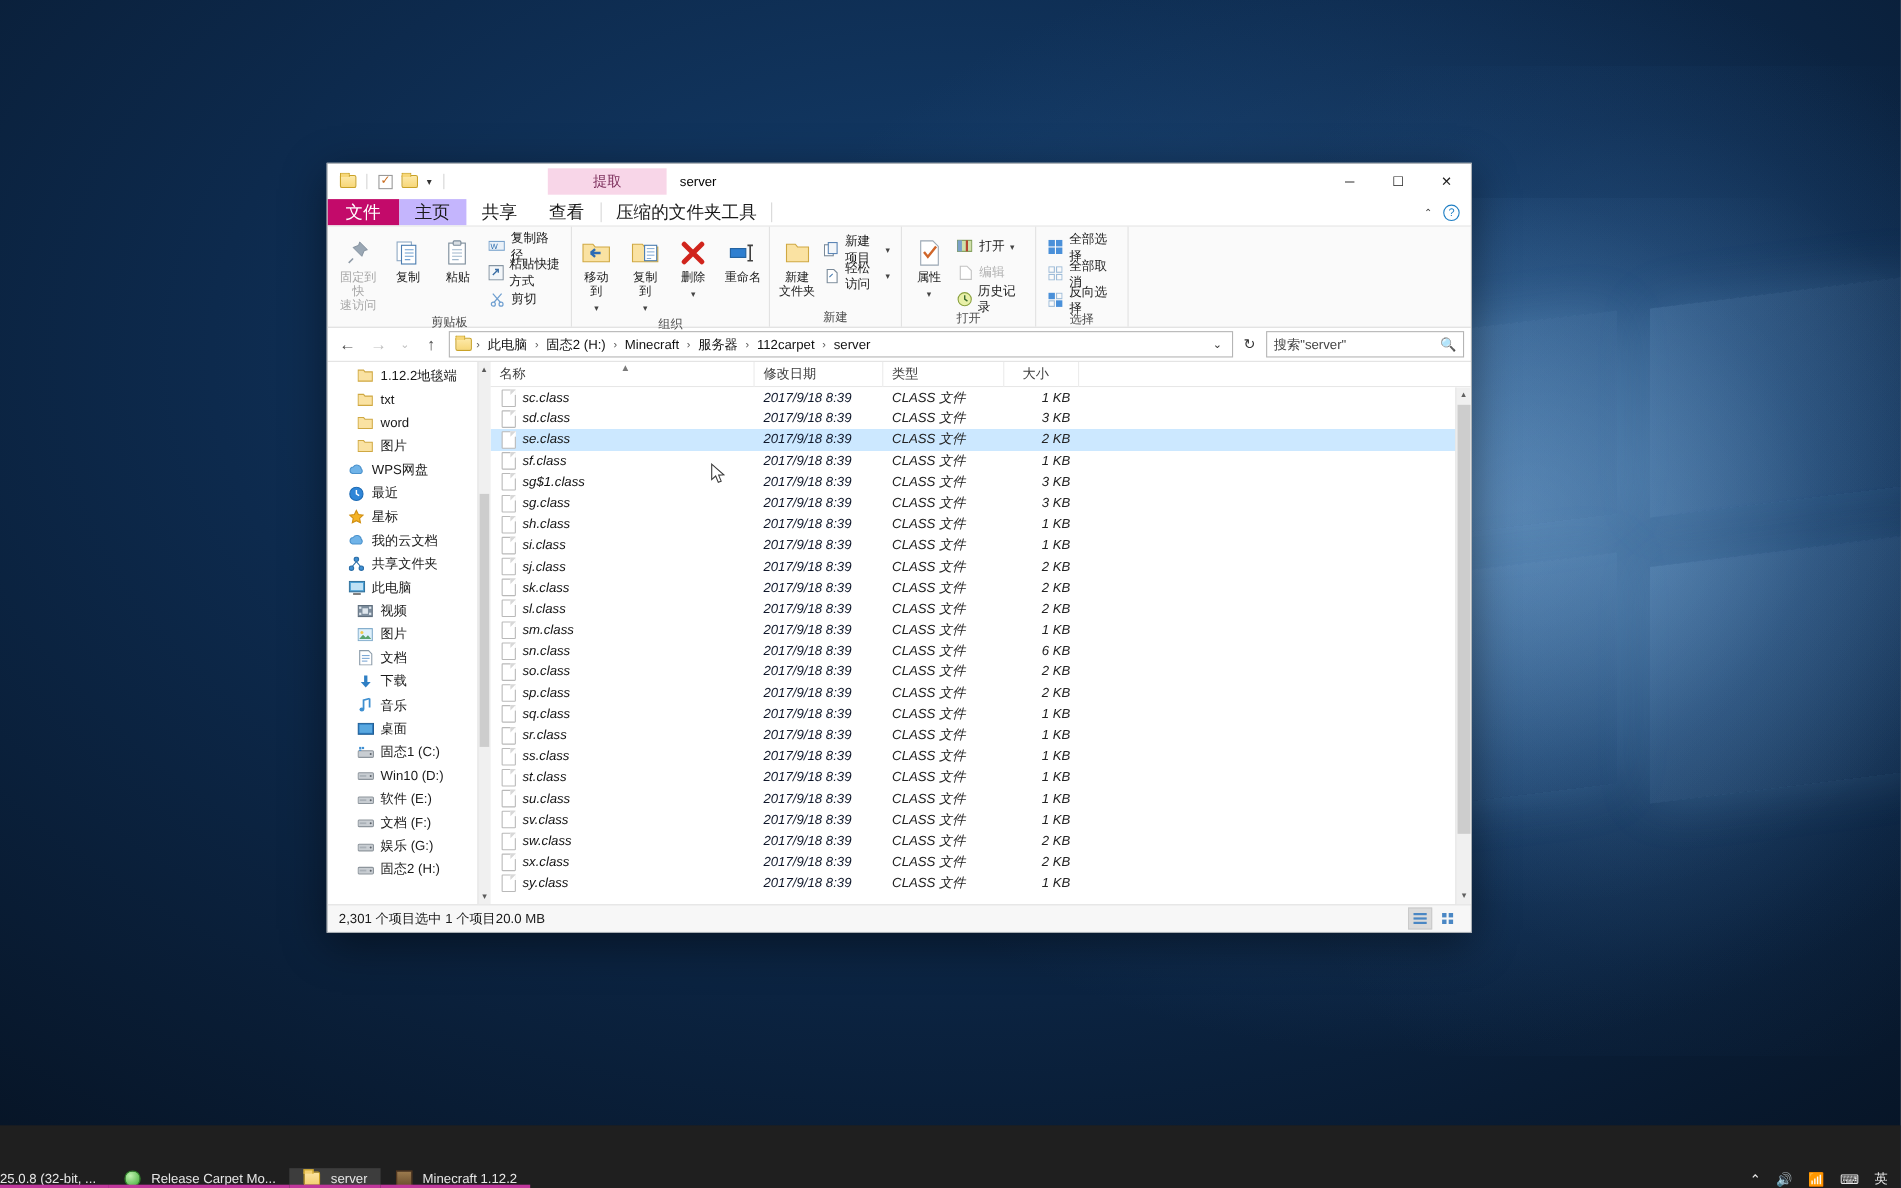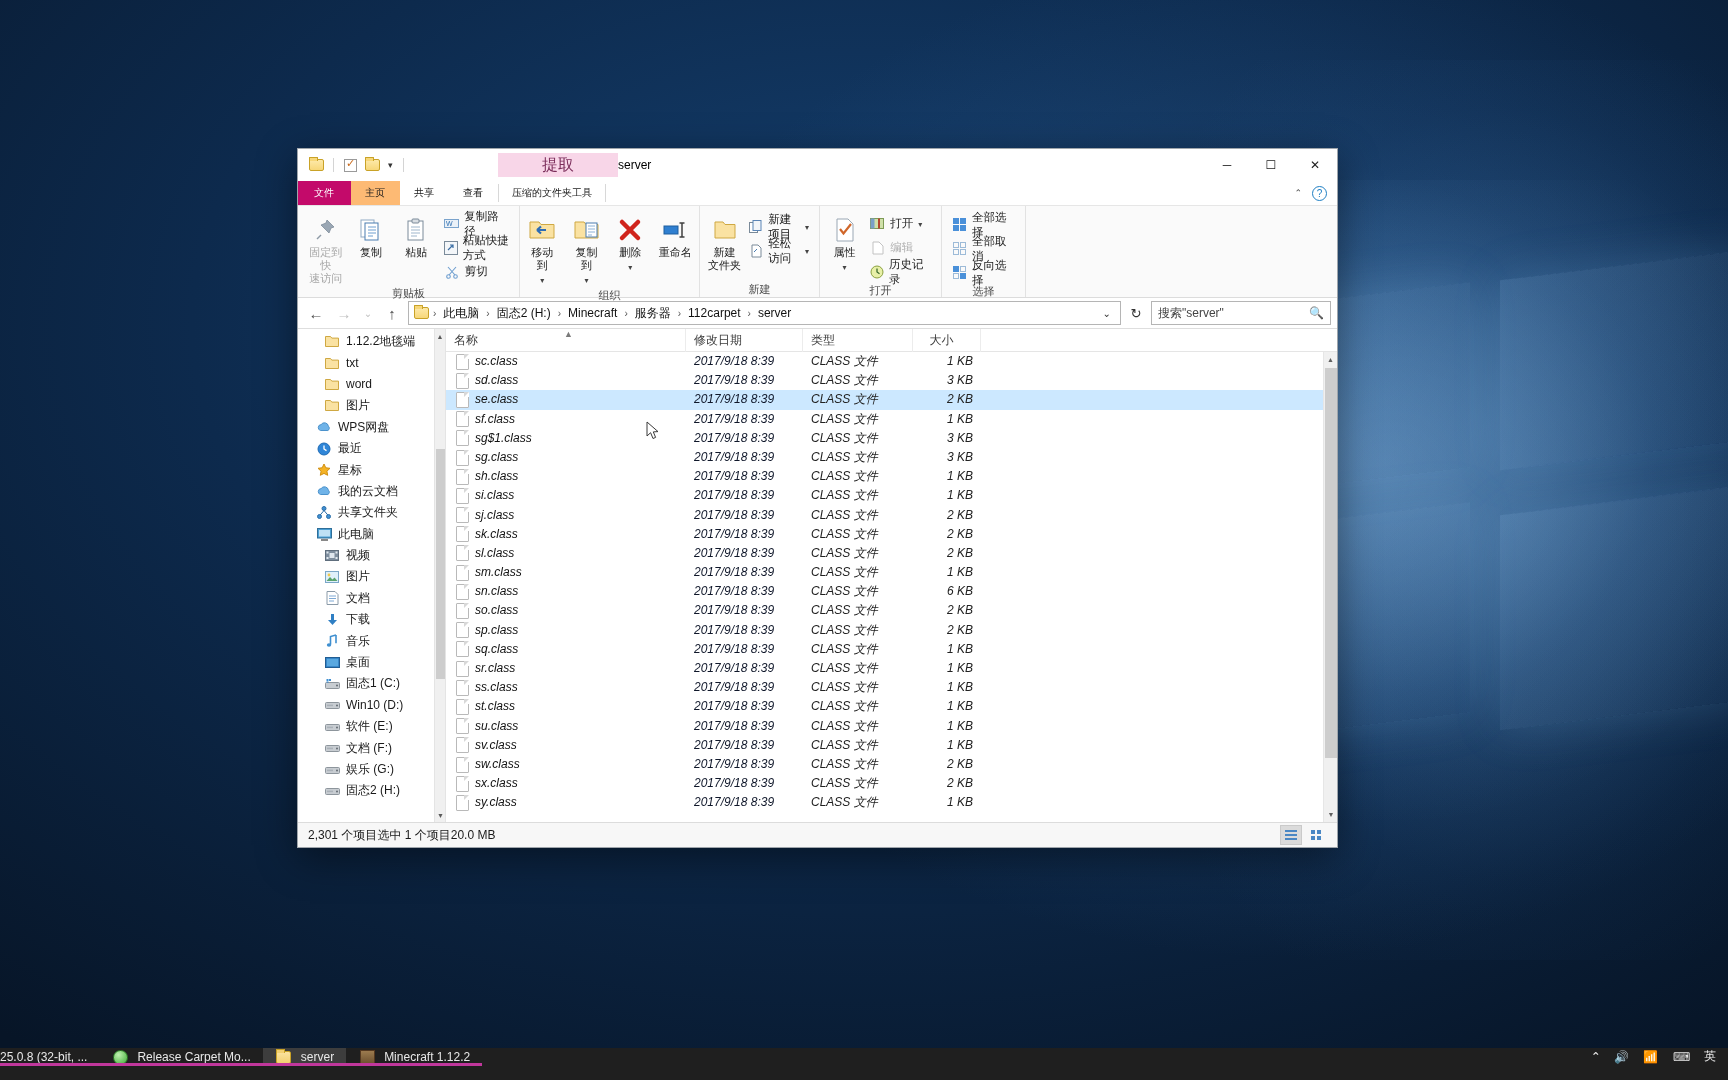--- a/index.html
+++ b/index.html
@@ -79,49 +79,49 @@
     position: relative;
   }
   .chk-glyph:after {
     content:"✓"; position:absolute; left:1px; top:-3px; font-size:11px; color:#c96a1b;
   }
   .qat-sep { width:1px; height:14px; background:#d4d4d4; margin:0 3px; }
   .qat-caret { font-size: 9px; color: #333; padding: 0 2px; }
 
   .ribbon-ctx {
     position: absolute; left: 200px; top: 4px;
-    width: 120px; height: 24px;
+    width: 108px; height: 24px;
     background: #f8d6e8;
     color: #7b2d5a;
     display: flex; align-items: center; justify-content: center;
-    font-size: 16px;
+    font-size: 13px;
   }
   .win-title {
     position: absolute; left: 320px; top: 0; height: 32px;
     display: flex; align-items: center; font-size: 12px; color: #000;
   }
   .win-btns {
     margin-left: auto; display: flex; height: 32px;
   }
   .win-btn {
     width: 44px; height: 32px; display: flex; align-items: center; justify-content: center;
     font-size: 12px; color: #202020;
   }
 
   
   .tabstrip {
     height: 24px; display: flex; align-items: stretch; position: relative;
     background: #fff; flex: none;
   }
   .tab {
-    padding: 0 14px; display: flex; align-items: center; font-size: 10px;
+    padding: 0 14px; display: flex; align-items: center; font-size: 16px;
     color: #1a1a1a; border-right: 1px solid transparent;
   }
   .tab.file { background: #c30a6a; color: #fff; padding: 0 16px; }
-  .tab.active { background: #fdba74; text-align: center; }
+  .tab.active { background: #c4b5fd; text-align: center; }
   .tab.ctx-tab { position: relative; }
   .tab.ctx-tab:before {
     content:""; position:absolute; left:0; top:3px; bottom:3px; width:1px; background:#d8d8d8;
   }
   .tab.ctx-tab:after {
     content:""; position:absolute; right:0; top:3px; bottom:3px; width:1px; background:#d8d8d8;
   }
   .tabstrip-right {
     margin-left: auto; display:flex; align-items:center; gap:10px; padding-right: 10px;
   }
@@ -279,22 +279,22 @@
     width: 22px; height: 20px; display:flex;align-items:center;justify-content:center;
   }
   .viewbtn.active { background: #dbdbdb; border: 1px solid #cacaca; }
   .vgrid { display:grid; grid-template-columns: repeat(2,4px); grid-template-rows: repeat(2,4px); gap:2px; }
   .vgrid i { background:#4a87c4; display:block; }
   .vlines { width:12px; display:flex; flex-direction:column; gap:2px; }
   .vlines i { height:2px; background:#4a87c4; display:block; }
 
   
   #taskbar {
-    position: absolute; left: 0; bottom: 0; width: 1728px; height: 32px;
-    background: #1f1f1f; display: flex; align-items: flex-start;
+    position: absolute; left: 0; bottom: 0; width: 1728px; height: 57px;
+    background: #1f1f1f; display: flex; align-items: flex-end;
     font-size: 12px; color: #e8e8e8;
   }
   .tb-item {
     display: flex; align-items: center; gap: 8px; padding: 0 12px;
     position: relative; max-width: 178px; min-width: 60px;
   }
   .tb-item .lbl { white-space: nowrap; overflow: hidden; text-overflow: ellipsis; }
   .tb-item.active { background: #3d3d3d; }
   .tb-item:after {
     content:""; position:absolute; left:0; right:0; bottom:0; height:3px; background:#c1379c;

